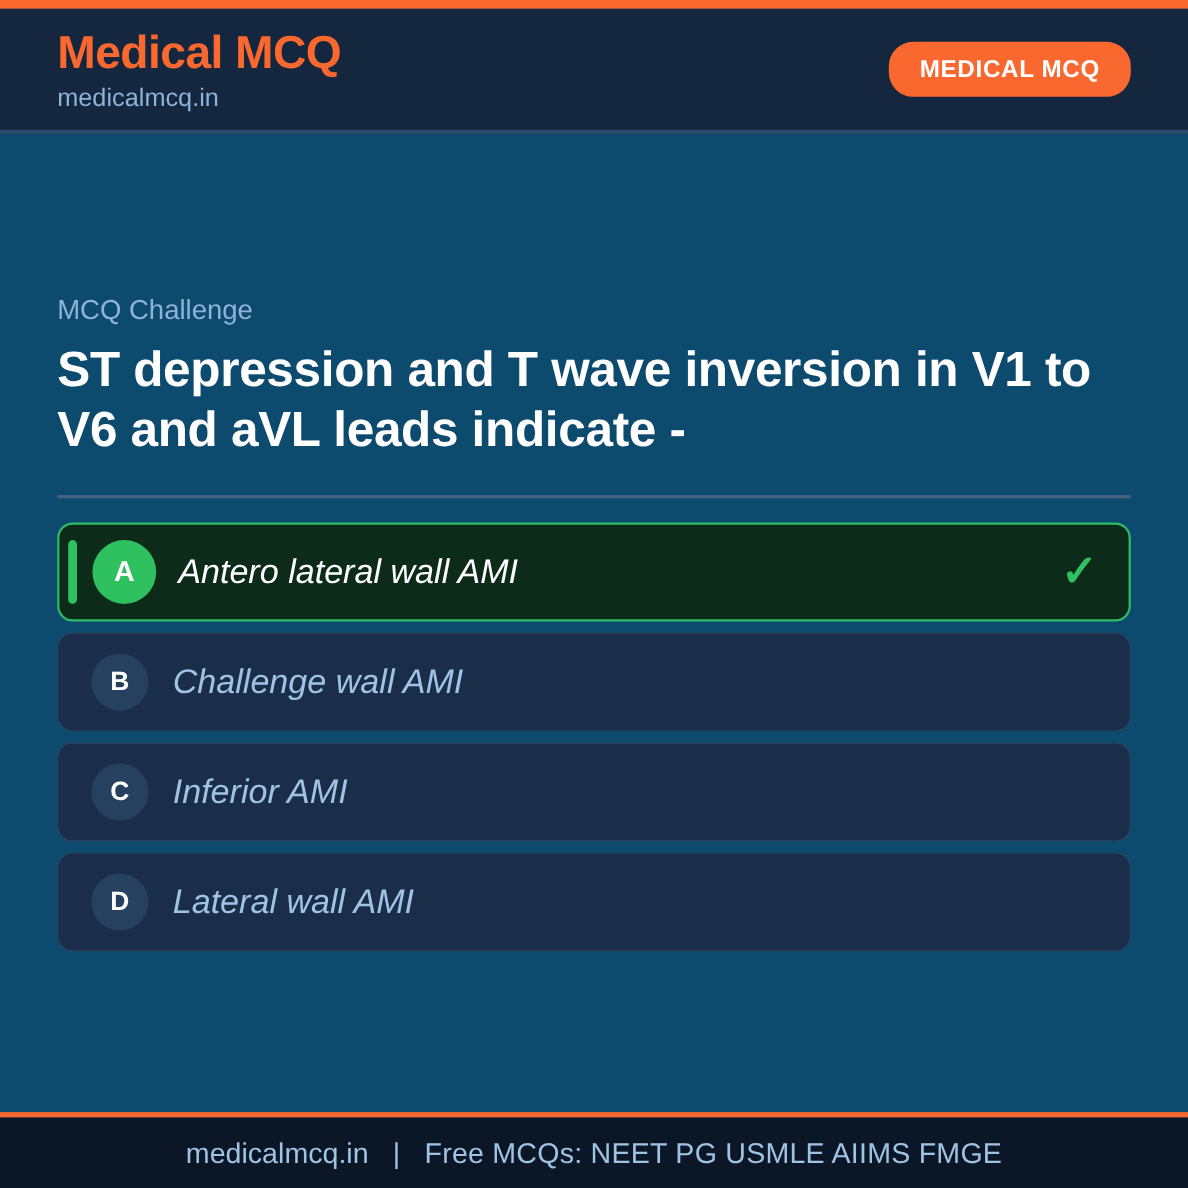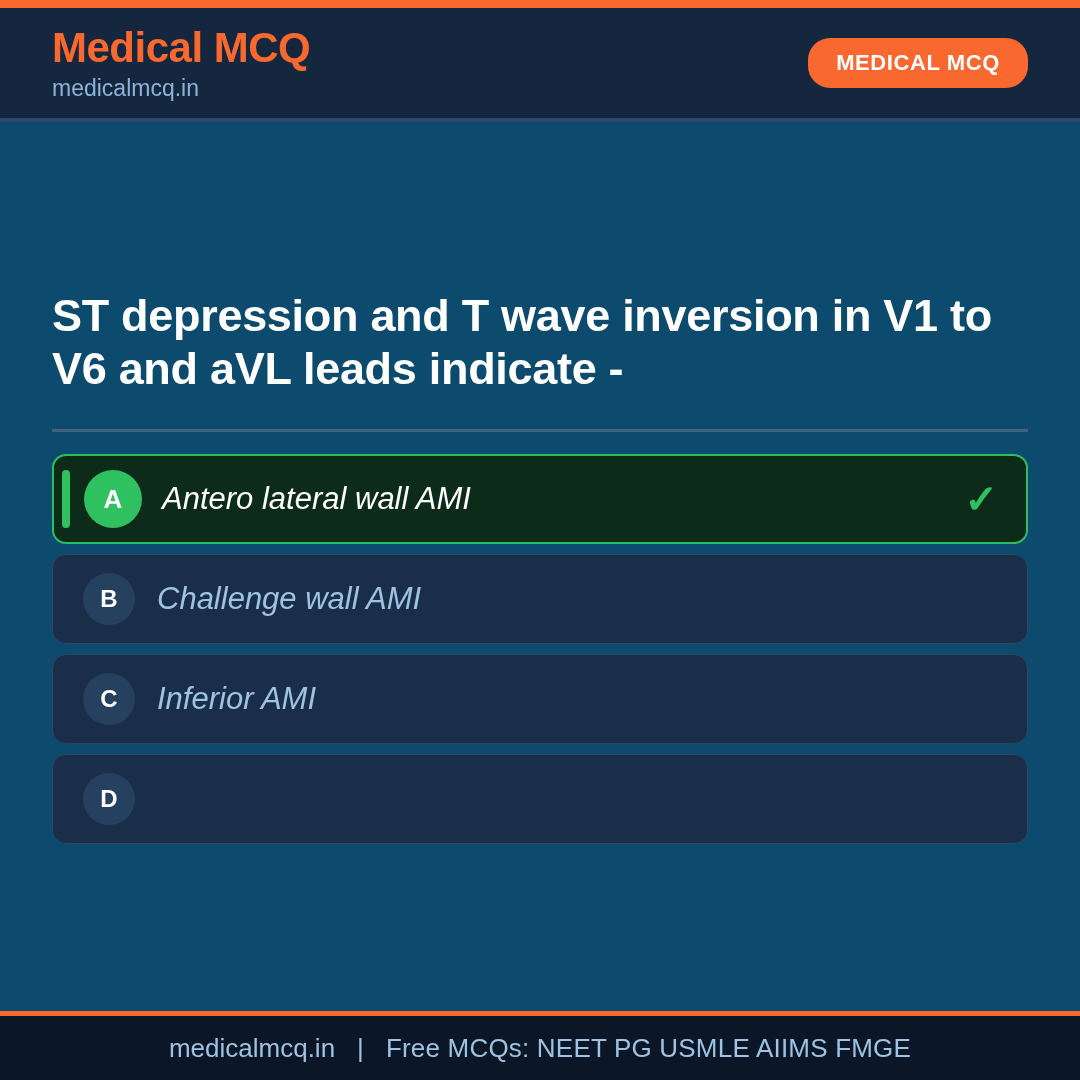--- a/index.html
+++ b/index.html
@@ -209,20 +209,21 @@
 
   <div class="header">
     <div class="brand">
       <div class="brand-title">Medical MCQ</div>
       <div class="brand-sub">medicalmcq.in</div>
     </div>
     <div class="badge-pill">MEDICAL MCQ</div>
   </div>
 
   <div class="main">
+    <div class="kicker">MCQ Challenge</div>
     <h1 class="question">ST depression and T wave inversion in V1 to V6 and aVL leads indicate -</h1>
     <div class="rule"></div>
 
     <div class="options">
 
       <div class="option correct">
         <div class="accent-bar"></div>
         <div class="opt-badge">A</div>
         <div class="opt-text">Antero lateral wall AMI</div>
         <div class="check-icon">✓</div>
@@ -233,20 +234,21 @@
         <div class="opt-text">Challenge wall AMI</div>
       </div>
 
       <div class="option">
         <div class="opt-badge">C</div>
         <div class="opt-text">Inferior AMI</div>
       </div>
 
       <div class="option">
         <div class="opt-badge">D</div>
+        <div class="opt-text">Lateral wall AMI</div>
       </div>
 
     </div>
   </div>
 
   <div class="footer-accent"></div>
   <div class="footer">
     <span>medicalmcq.in</span>
     <span class="sep">|</span>
     <span class="exams">Free MCQs: NEET PG  USMLE  AIIMS  FMGE</span>

